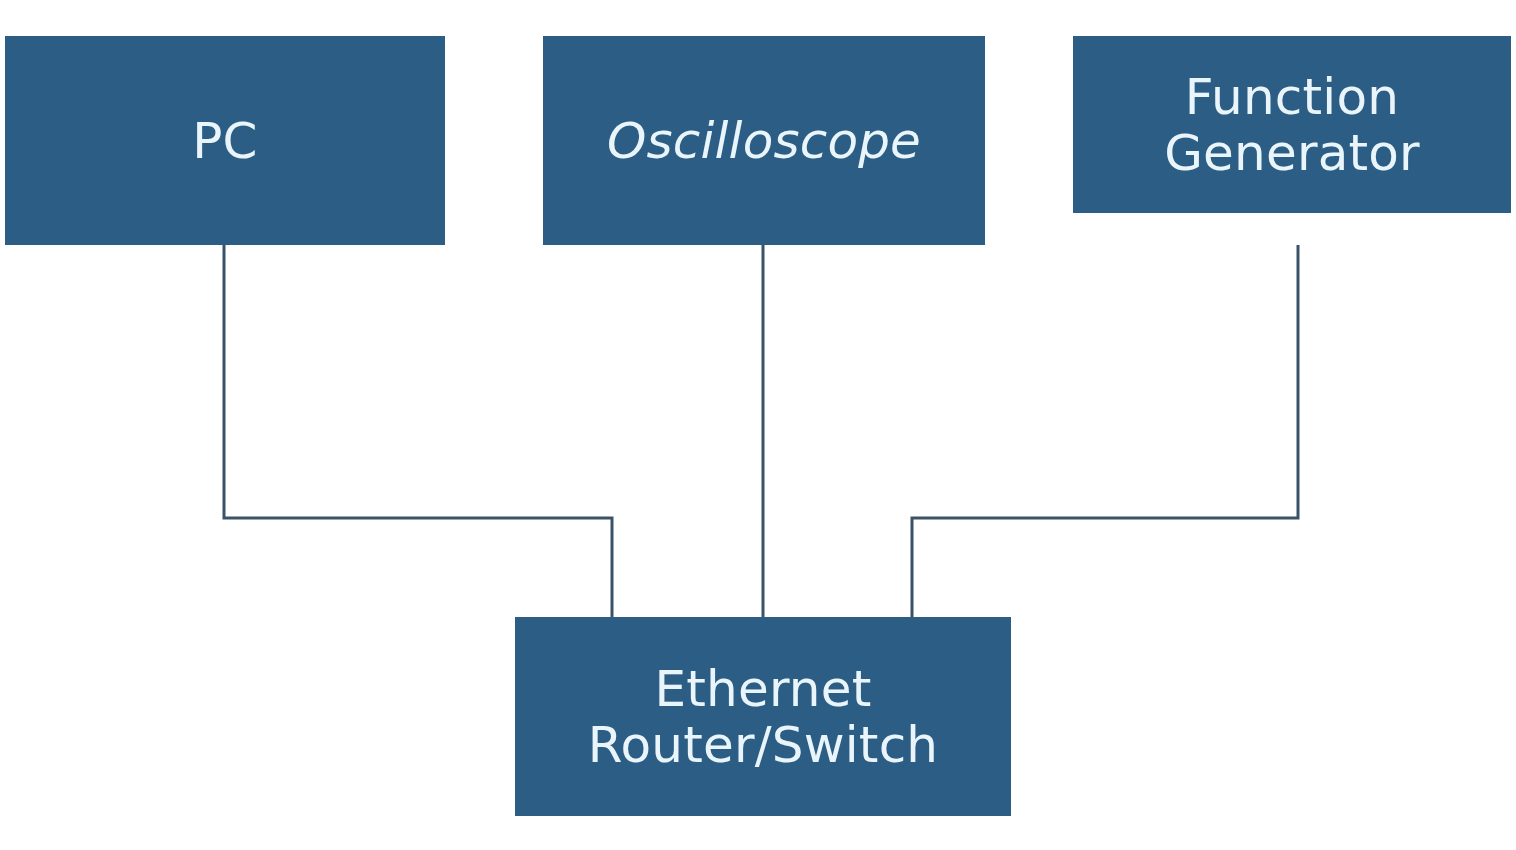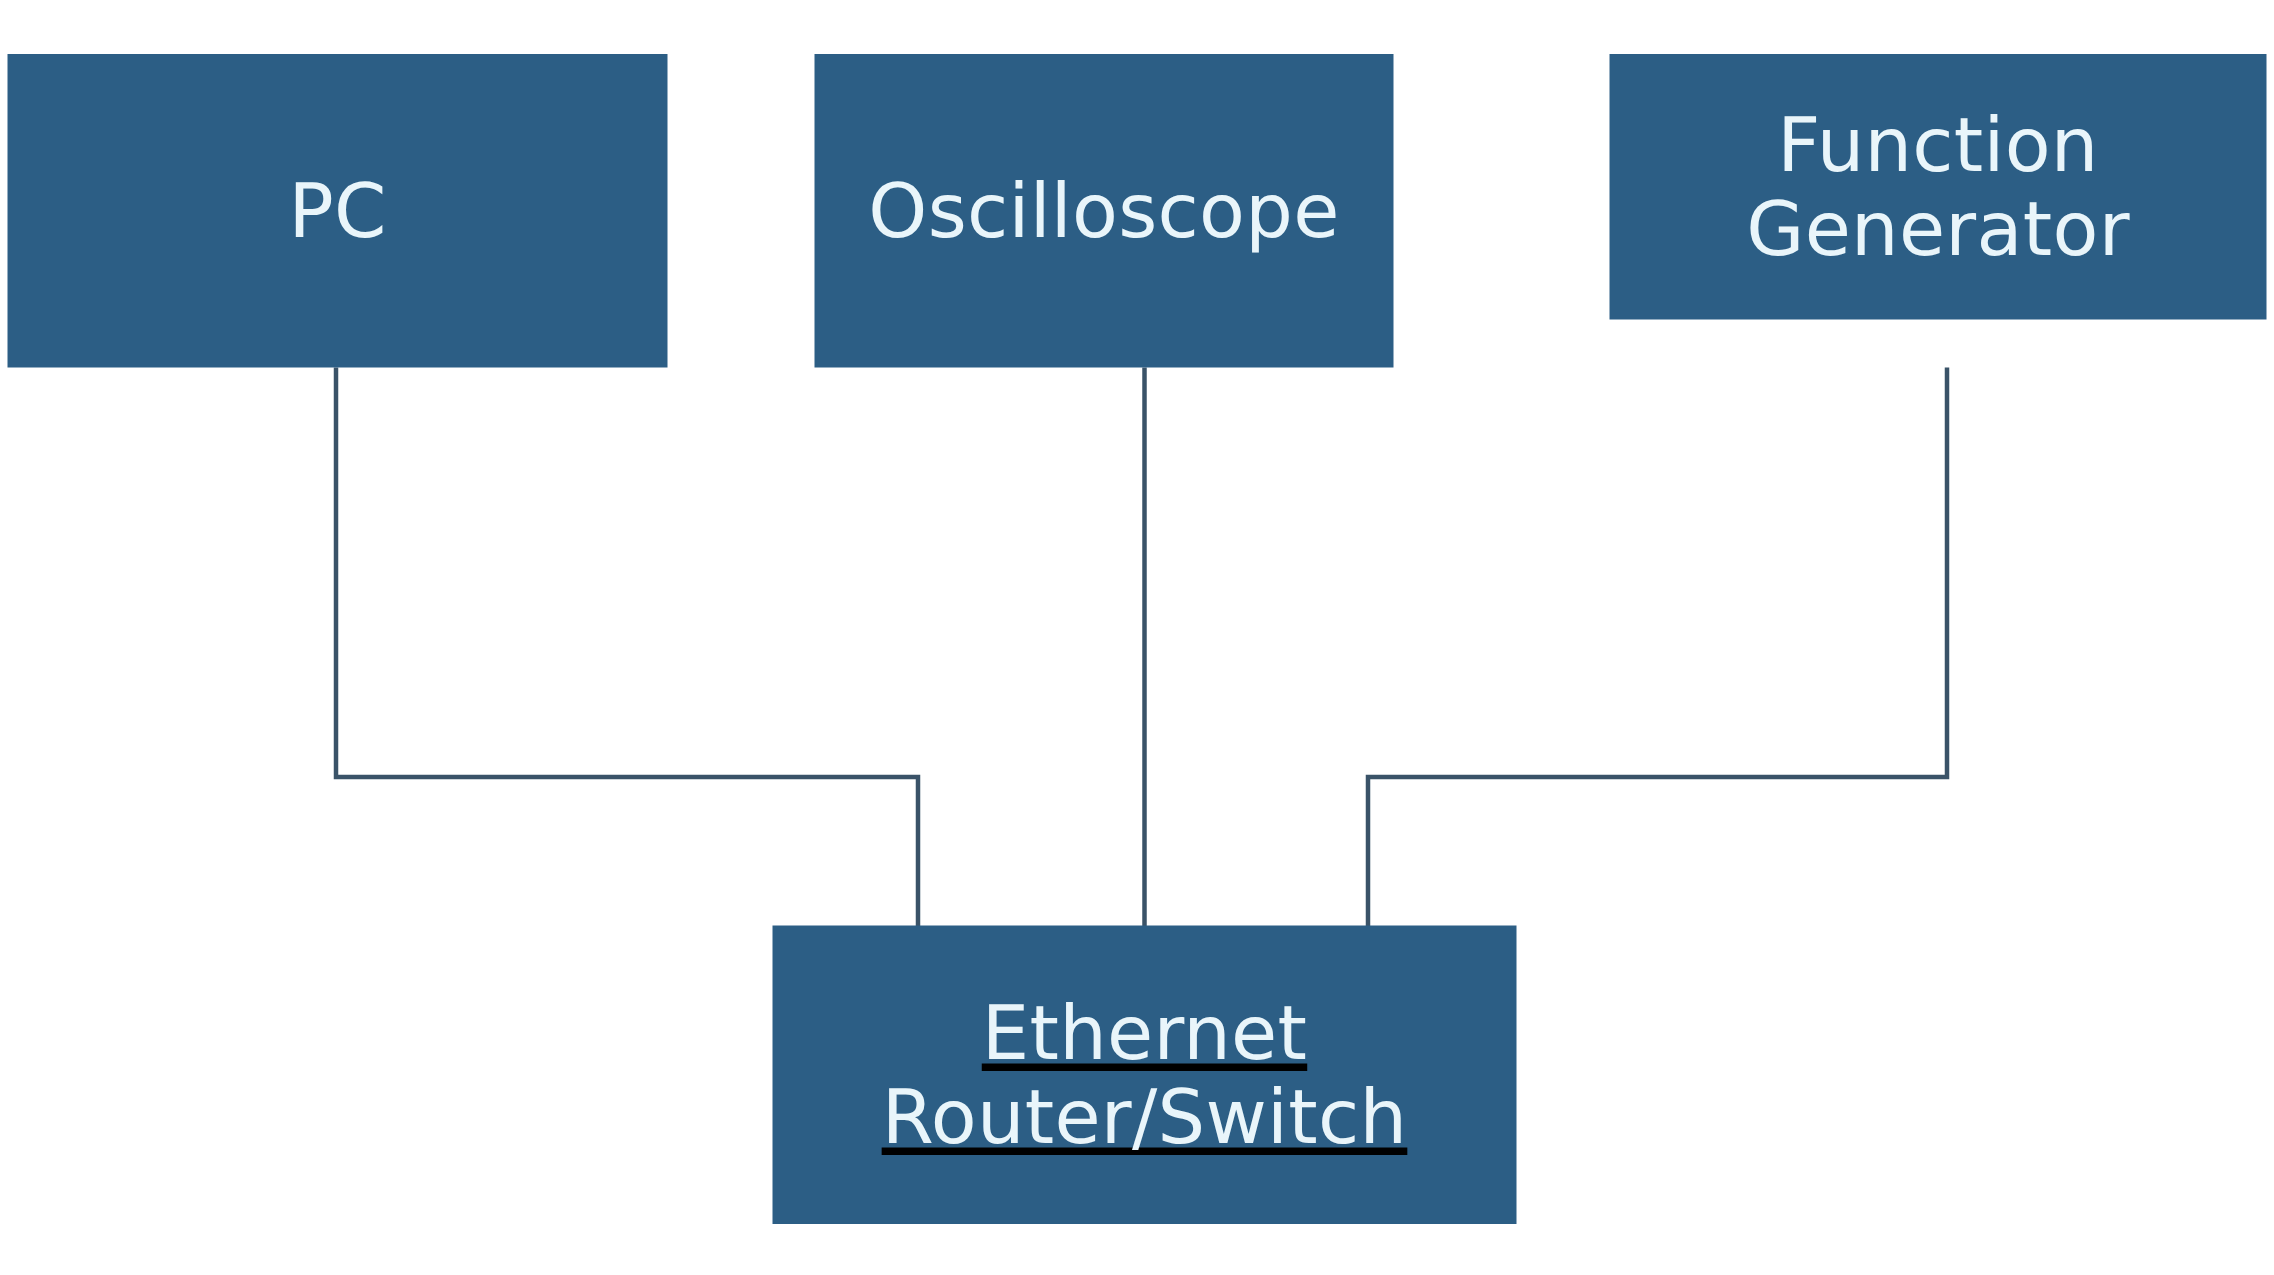--- a/index.html
+++ b/index.html
@@ -39,23 +39,23 @@
     color: #E9F5FA;
     font-size: 50px;
     line-height: 1.12;
     font-weight: 400;
     letter-spacing: 0.2px;
     white-space: pre-line;
     padding: 0 10px;
   }
   
   #node-pc       { left: 5px;    top: 36px;  width: 440px; height: 209px; }
-  #node-scope    { left: 543px;  top: 36px;  width: 386px; height: 209px; }
+  #node-scope    { left: 543px;  top: 36px;  width: 442px; height: 209px; font-style: italic; }
   #node-funcgen  { left: 1073px; top: 36px;  width: 438px; height: 177px; }
-  #node-router   { left: 515px;  top: 617px; width: 496px; height: 199px; text-decoration: underline; }
+  #node-router   { left: 515px;  top: 617px; width: 496px; height: 199px; }
 </style>
 </head>
 <body>
 
 <div id="canvas">
 
   <svg class="conn-layer" viewBox="0 0 1516 850" width="1516" height="850" xmlns="http://www.w3.org/2000/svg">
     <path fill="none" stroke="#3A5368" stroke-width="3" stroke-linecap="butt" stroke-linejoin="miter" d="M 224 245 L 224 518 L 612 518 L 612 619"></path>
     <path fill="none" stroke="#3A5368" stroke-width="3" stroke-linecap="butt" stroke-linejoin="miter" d="M 763 245 L 763 619"></path>
     <path fill="none" stroke="#3A5368" stroke-width="3" stroke-linecap="butt" stroke-linejoin="miter" d="M 1298 245 L 1298 518 L 912 518 L 912 619"></path>

